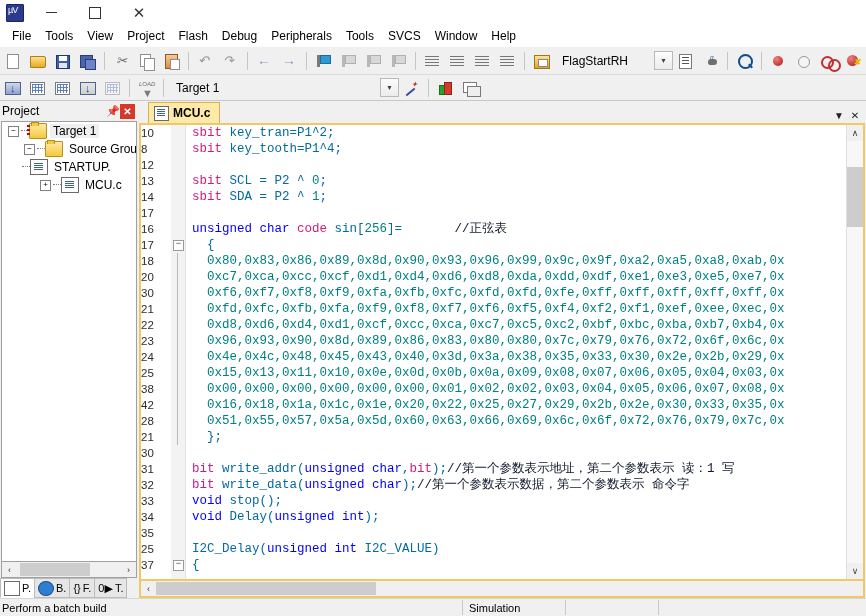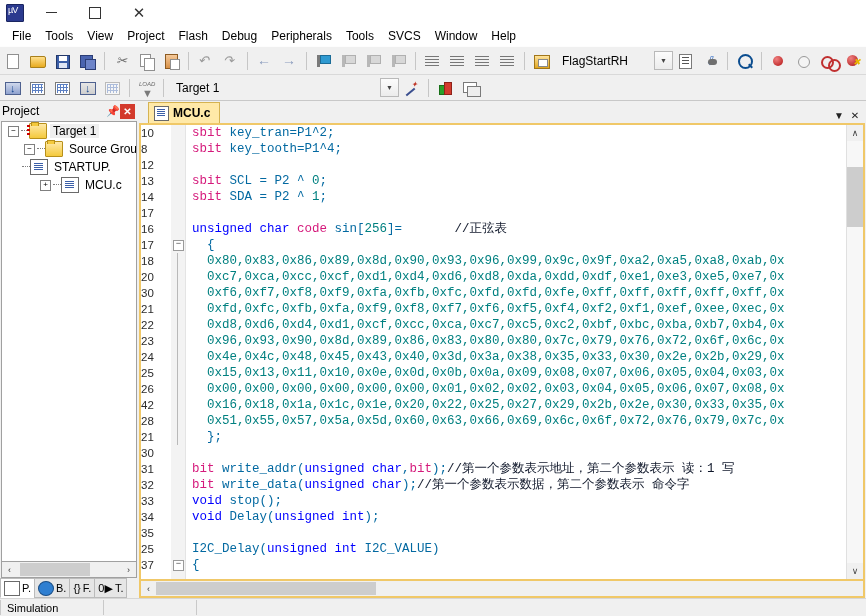--- a/index.html
+++ b/index.html
@@ -491,21 +491,21 @@
               <div class="ln">16</div>
               <div class="ln">17</div>
               <div class="ln">18</div>
               <div class="ln">20</div>
               <div class="ln">30</div>
               <div class="ln">21</div>
               <div class="ln">22</div>
               <div class="ln">23</div>
               <div class="ln">24</div>
               <div class="ln">25</div>
-              <div class="ln">26</div>
+              <div class="ln">38</div>
               <div class="ln">42</div>
               <div class="ln">28</div>
               <div class="ln">21</div>
               <div class="ln">30</div>
               <div class="ln">31</div>
               <div class="ln">32</div>
               <div class="ln">33</div>
               <div class="ln">34</div>
               <div class="ln">35</div>
               <div class="ln">25</div>
@@ -583,17 +583,18 @@
       <div class="edhscroll">
         <span class="hsa">‹</span>
         <span class="hstrack">
             <span class="hsthumb" style="width:220px;"></span>
           </span>
       </div>
     </div>
   </div>
 
   <div class="statusbar">
+    <span class="sb-msg">Perform a batch build</span>
     <span class="sb-cell" style="width:90px;">Simulation</span>
     <span class="sb-cell" style="width:80px;"></span>
     <span class="sb-cell" style="flex:1;"></span>
   </div>
 </div>
 
 </body></html>

